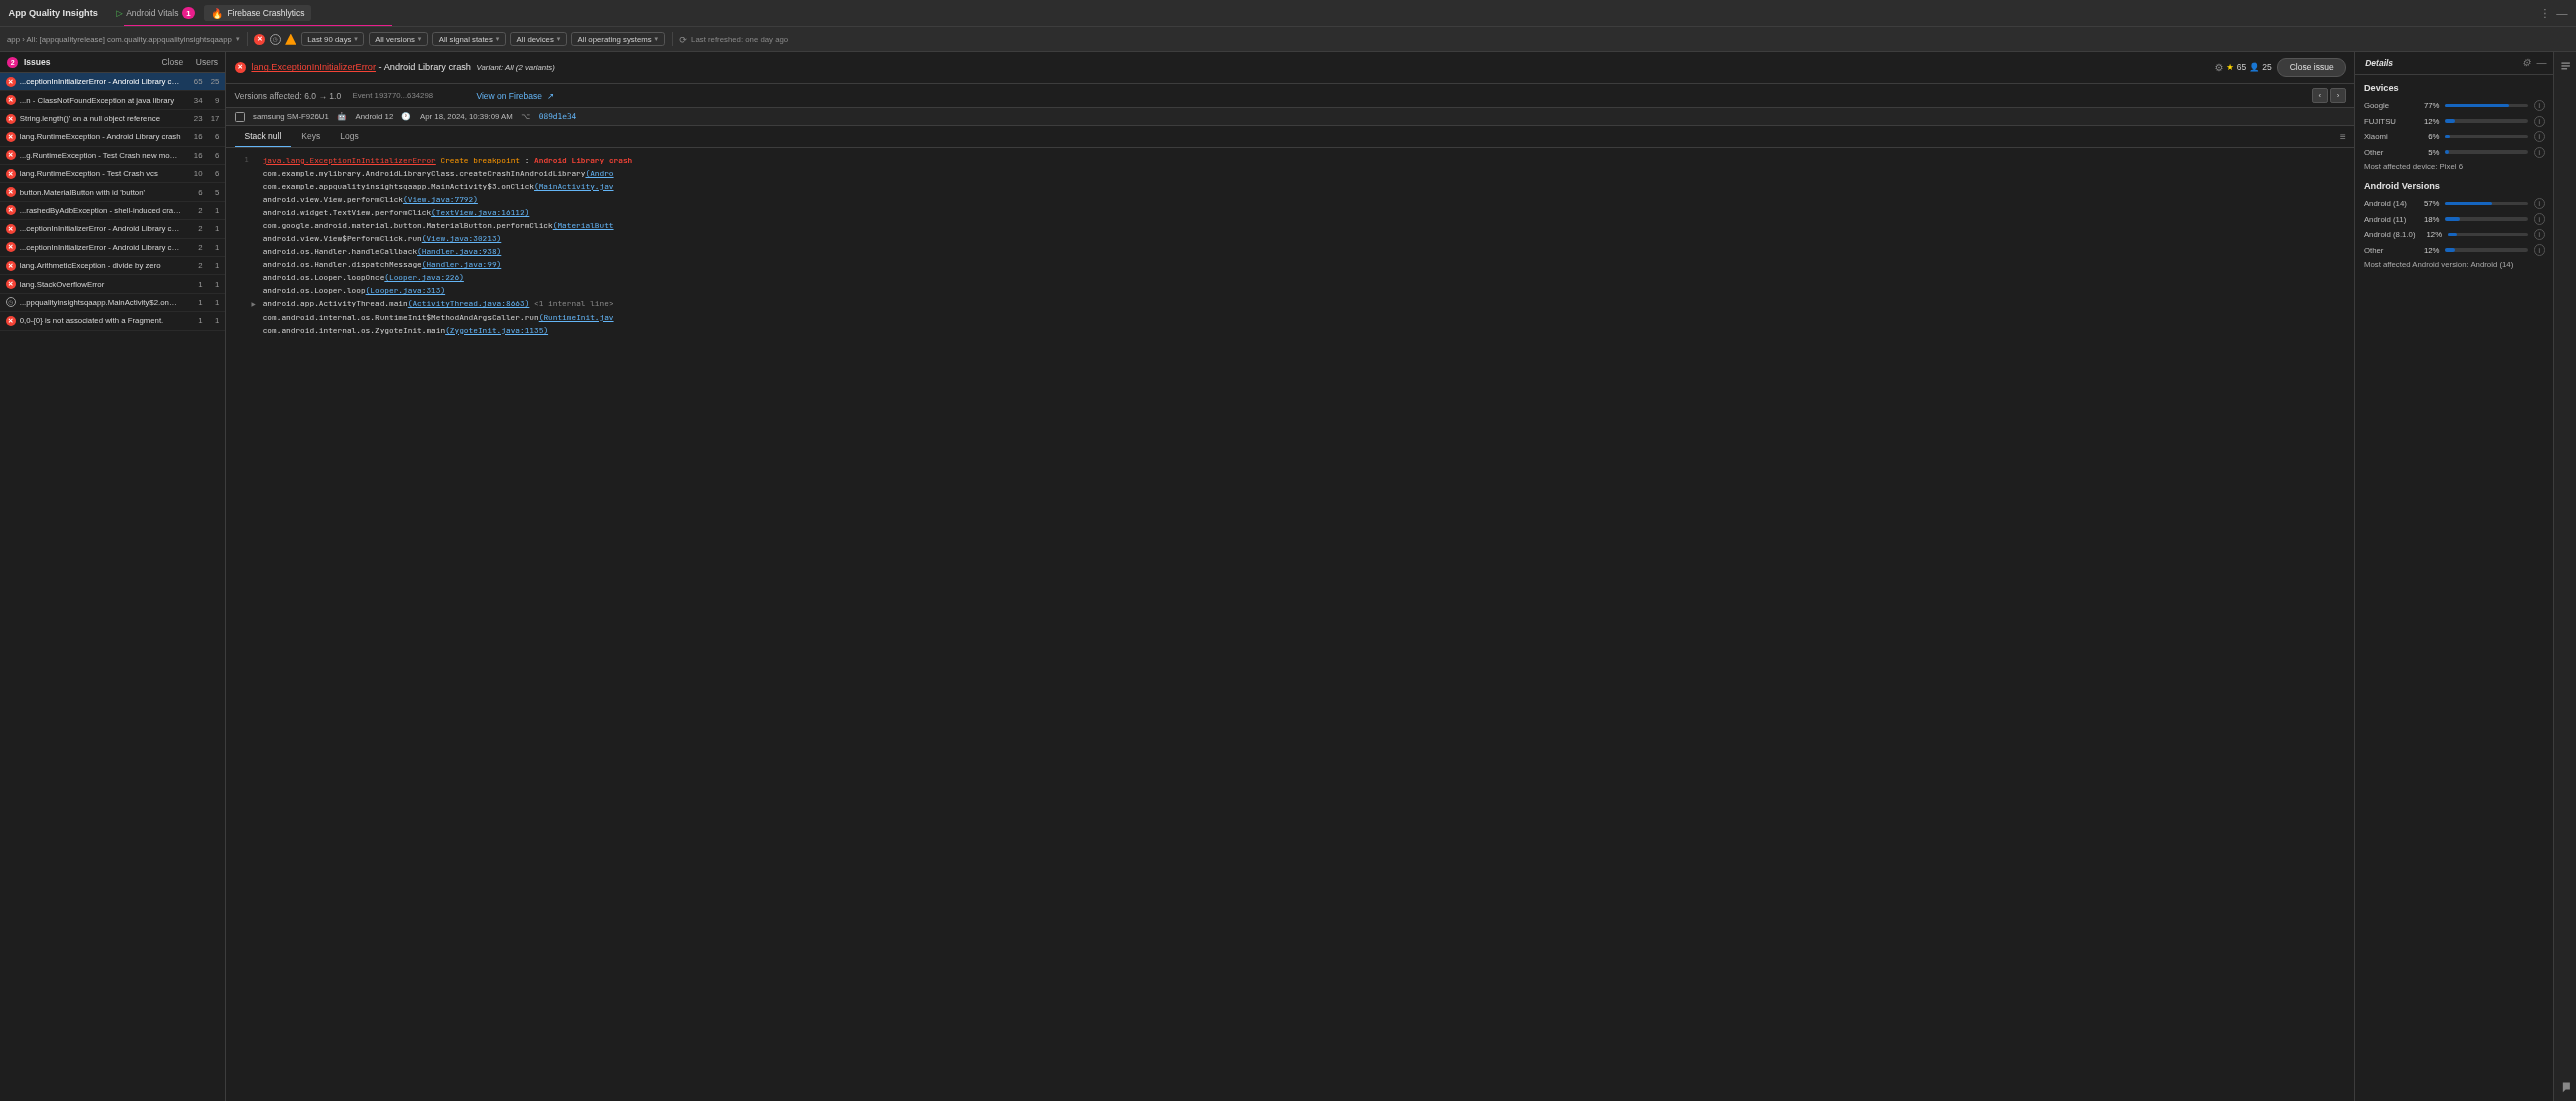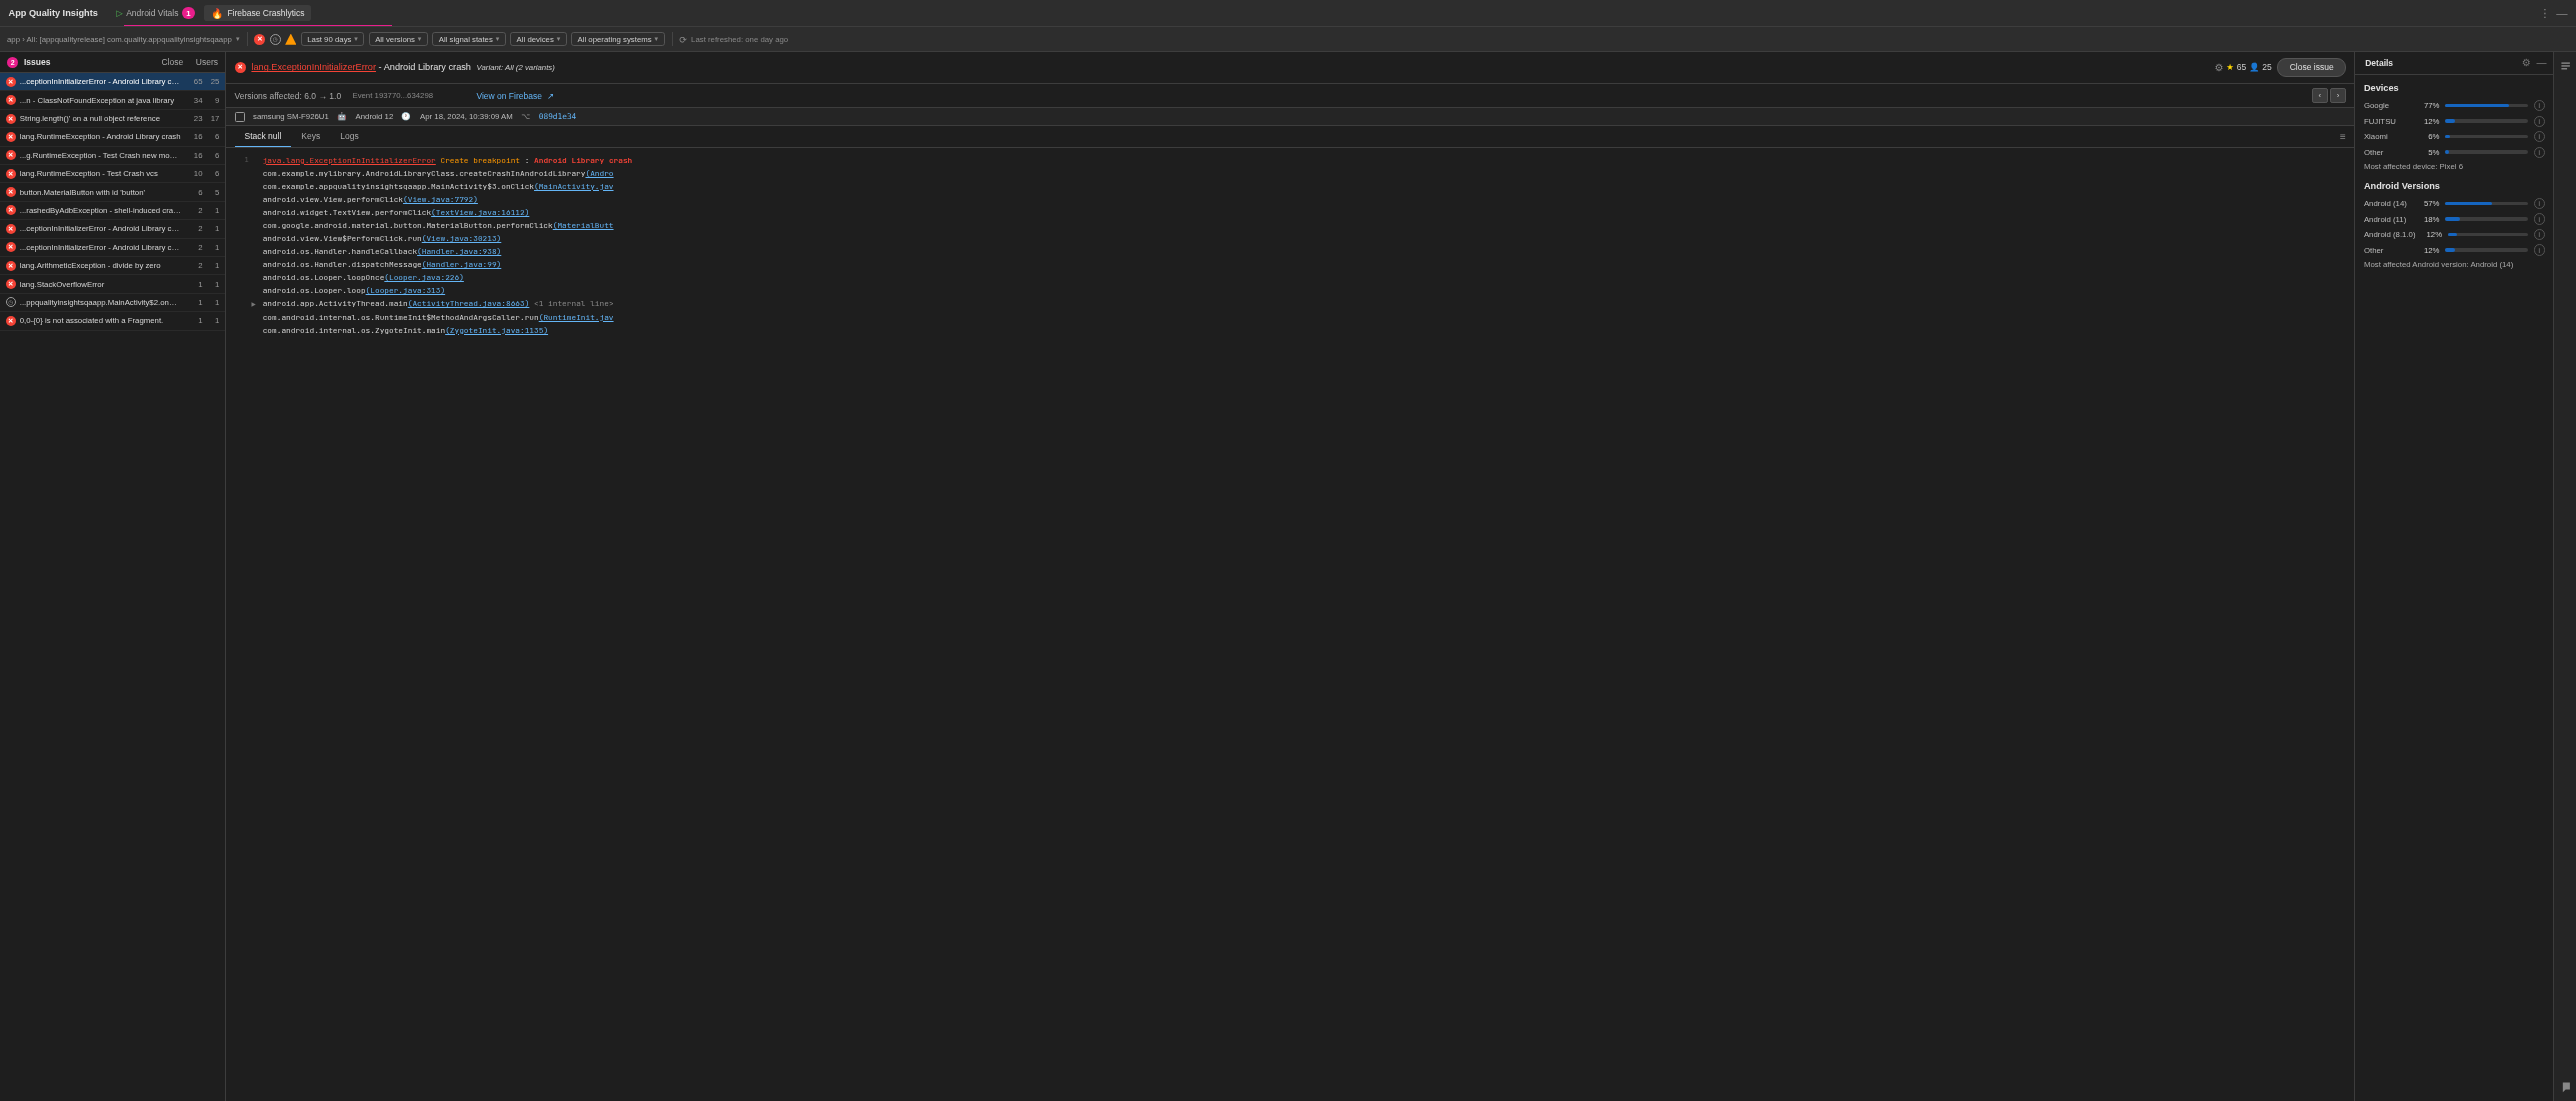--- a/index.html
+++ b/index.html
@@ -394,20 +394,21 @@
       flex-direction: column;
       overflow: hidden;
       background: #1e1e1e;
     }
     .right-panel-tabs {
       display: flex;
       align-items: center;
       padding: 4.2px 7px;
       border-bottom: 0.7px solid #3d3d3d;
       gap: 5.6px;
+      font-style: italic;
     }
     .right-panel-tab {
       font-size: 8.5px;
       color: #888;
       cursor: pointer;
       padding: 1.4px 2.8px;
     }
     .right-panel-tab.active {
       color: #e0e0e0;
       font-weight: 600;

